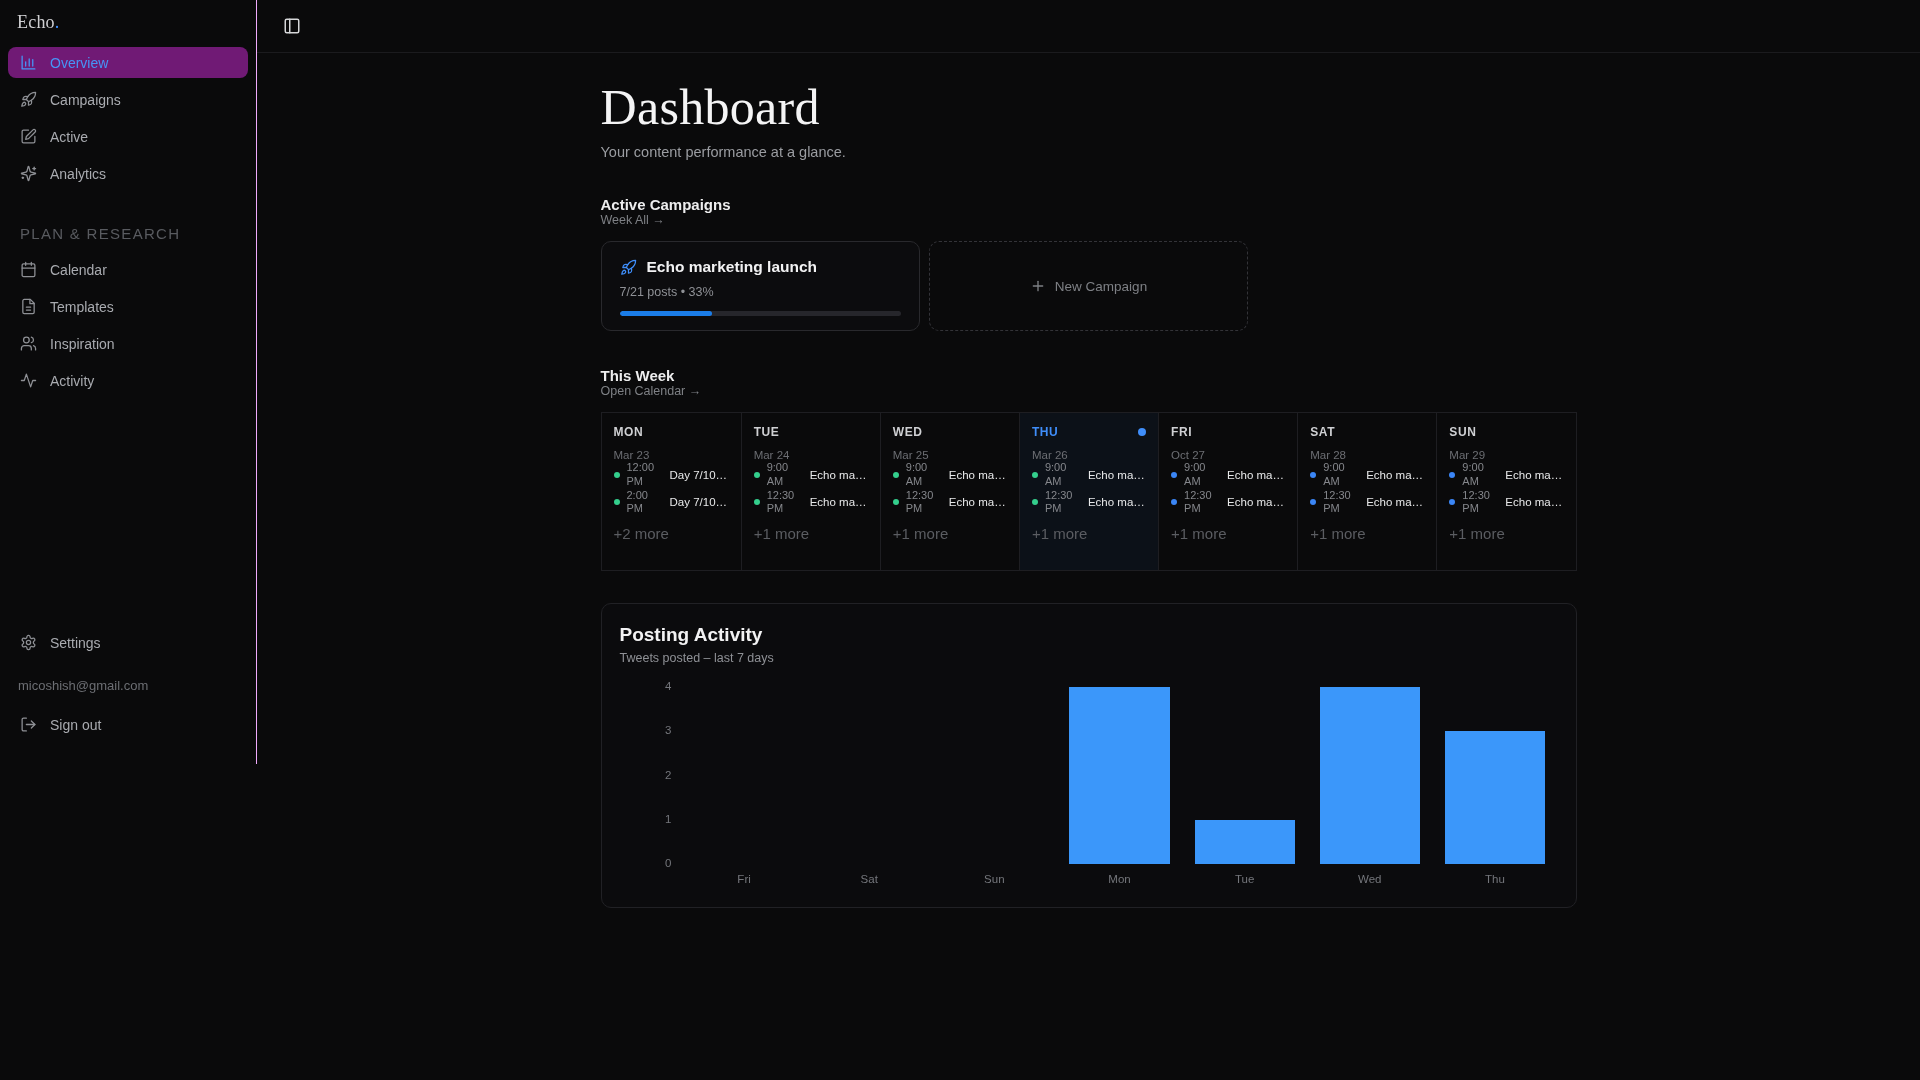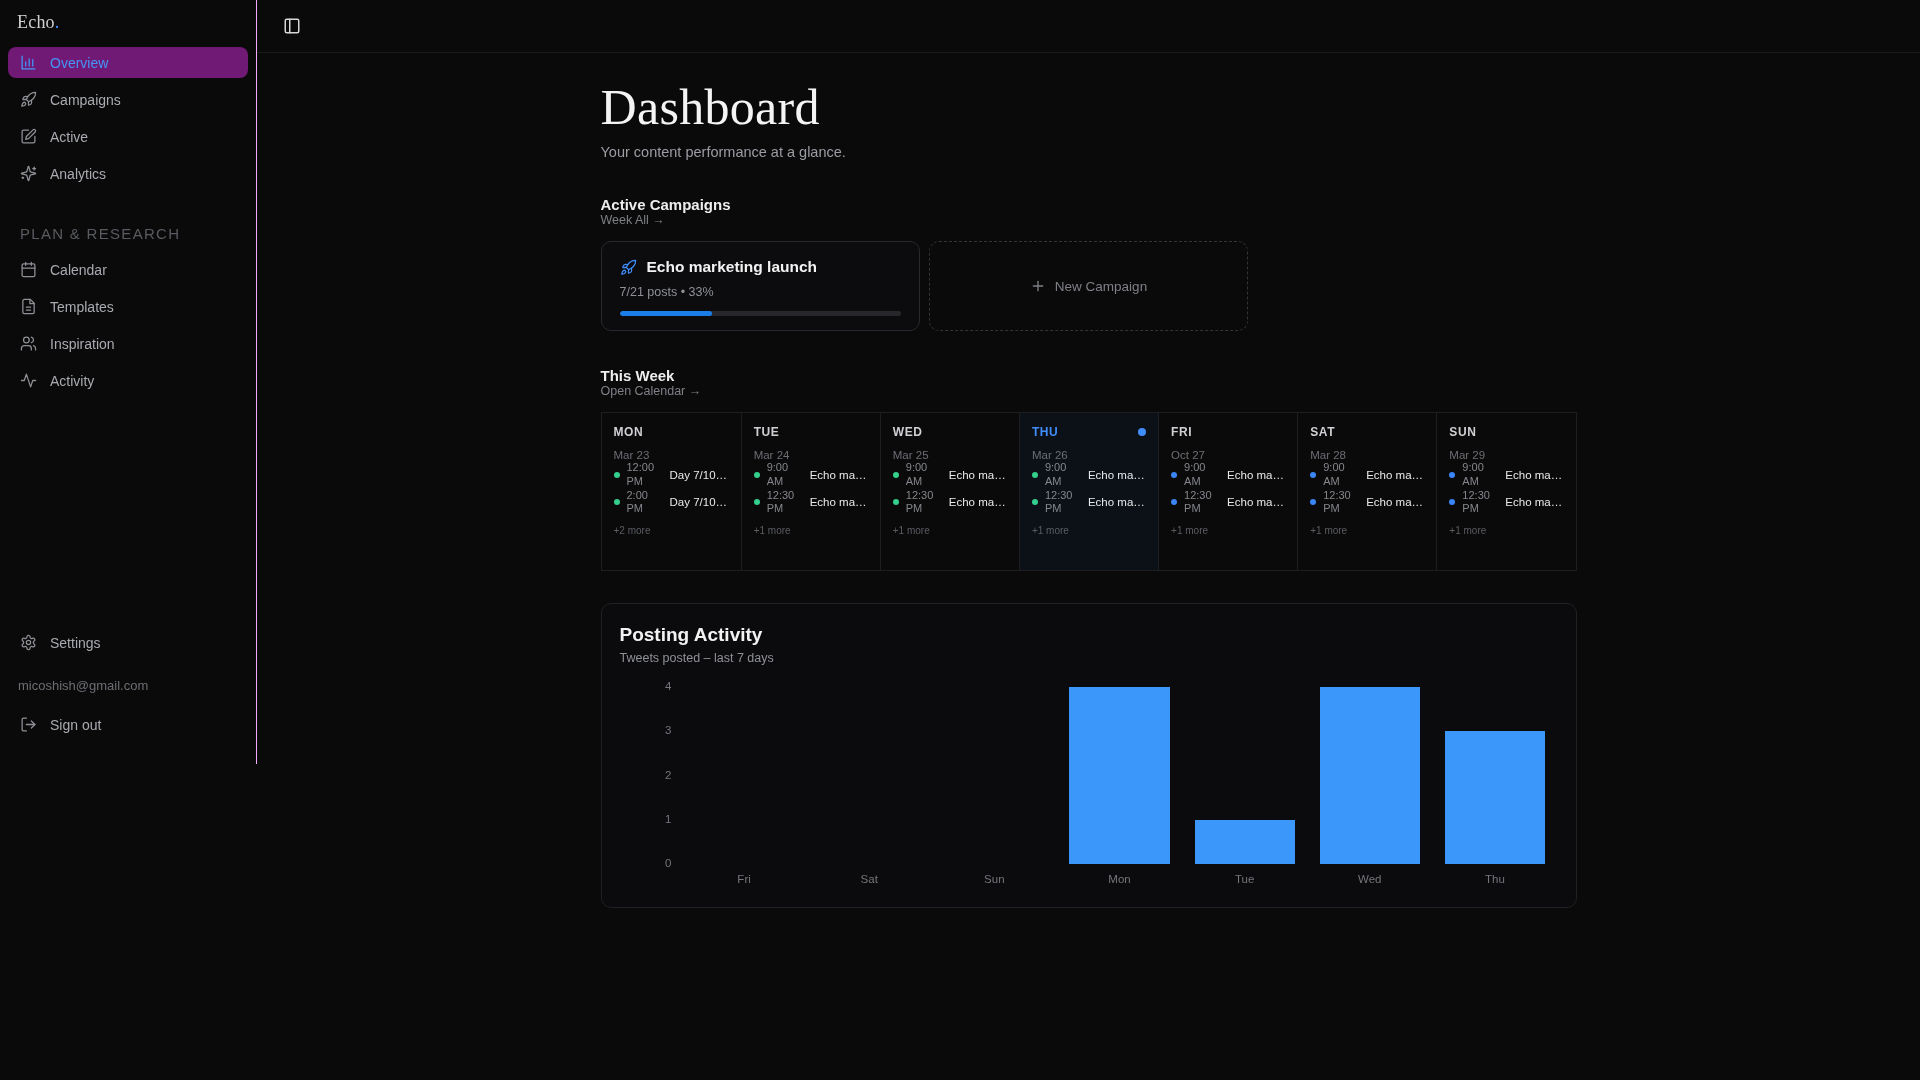--- a/index.html
+++ b/index.html
@@ -88,21 +88,21 @@
   .day-name { font-size: 12px; font-weight: 600; letter-spacing: 0.6px; color: #cfd0d3; }
   .day-col.today .day-name { color: #3f8efa; }
   .today-dot { width: 8px; height: 8px; border-radius: 50%; background: #3f8efa; }
   .day-date { font-size: 11.5px; color: #6c6e73; margin-top: 10px; }
   .event-row { display: flex; align-items: center; gap: 7px; }
   .event-dot { width: 6px; height: 6px; border-radius: 50%; flex: none; }
   .dot-green { background: #34cf8d; }
   .dot-blue { background: #3b86f6; }
   .event-time { width: 36px; flex: none; font-size: 11px; line-height: 1.25; color: #85878c; }
   .event-title { flex: 1; font-size: 11.5px; color: #e8e9ea; white-space: nowrap; overflow: hidden; text-overflow: ellipsis; }
-  .day-more { font-size: 10px; color: #5b5d62; margin-top: 9px; }
+  .day-more { font-size: 15px; color: #5b5d62; margin-top: 9px; }
 
   
   .chart-card {
     border: 1px solid #212125; border-radius: 10px; background: #0b0b0d;
     margin-top: 32px; margin-bottom: 40px; padding: 20px 18px 24px 18px; height: 305px;
   }
   .chart-title { font-size: 19px; font-weight: 700; color: #f2f2f3; }
   .chart-subtitle { font-size: 12.5px; color: #8f9196; margin-top: 5px; }
   .chart { display: flex; margin-top: 22px; }
   .y-axis { width: 62px; position: relative; height: 177px; flex: none; }

